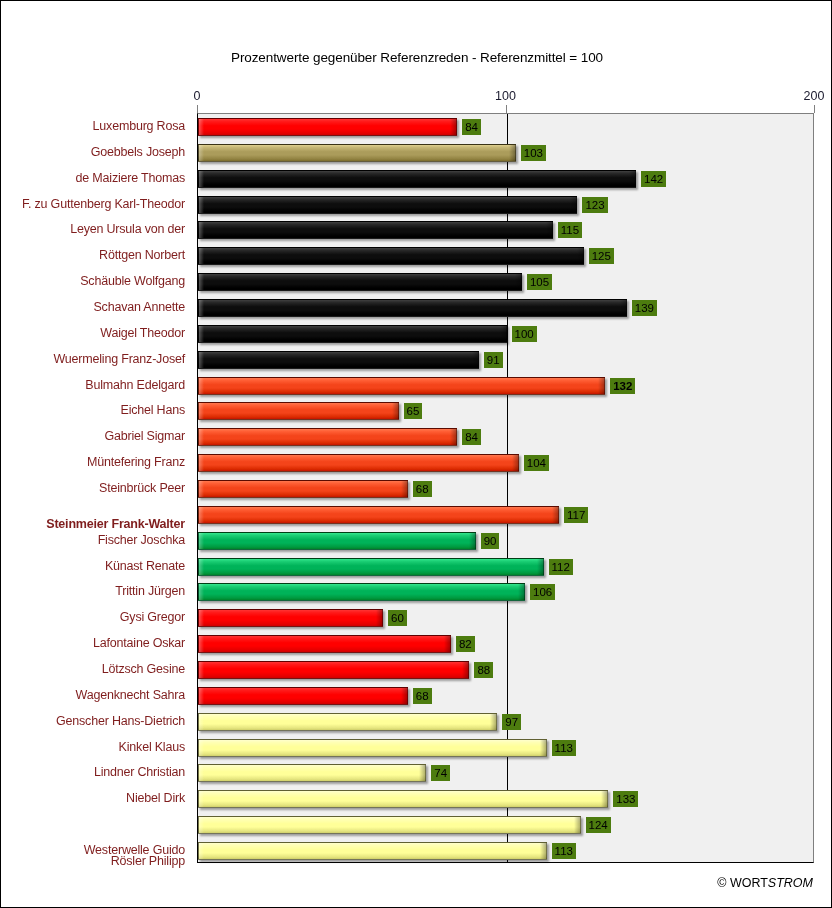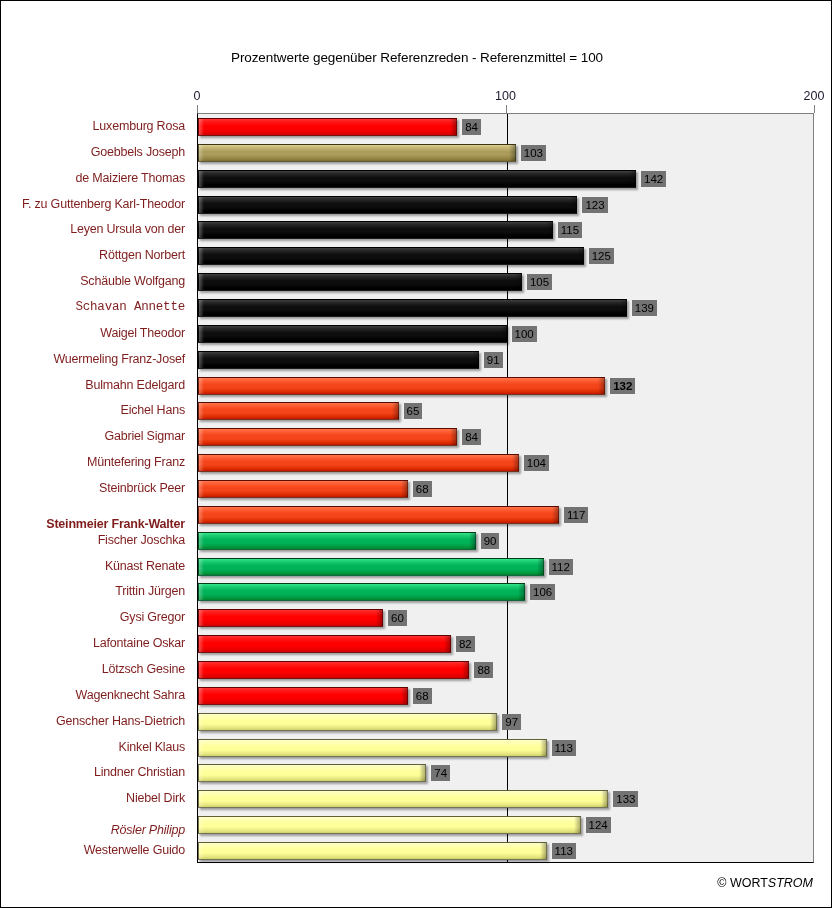--- a/index.html
+++ b/index.html
@@ -123,21 +123,21 @@
   .bar-sheen {
     position: absolute;
     inset: 0;
     pointer-events: none;
   }
   .value-box {
     position: absolute;
     top: 1px;
     height: 16px;
     line-height: 16px;
-    background: #737373;
+    background: #4d7c0f;
     color: #000000;
     font-size: 11.5px;
     padding: 0 3px;
     white-space: nowrap;
   }
   
   #copyright {
     position: absolute;
     right: 18px;
     top: 875px;
@@ -163,41 +163,41 @@
     </div>
 
   <div id="category-labels">
       <div class="cat-label" style="top: 12.931px;">Luxemburg Rosa</div>
       <div class="cat-label" style="top: 38.7931px;">Goebbels Joseph</div>
       <div class="cat-label" style="top: 64.6552px;">de Maiziere Thomas</div>
       <div class="cat-label" style="top: 90.5172px;">F. zu Guttenberg Karl-Theodor</div>
       <div class="cat-label" style="top: 116.379px;">Leyen Ursula von der</div>
       <div class="cat-label" style="top: 142.241px;">Röttgen Norbert</div>
       <div class="cat-label" style="top: 168.103px;">Schäuble Wolfgang</div>
-      <div class="cat-label" style="top: 193.966px; font-family: Liberation Mono, monospace;">Schavan Annette</div>
+      <div class="cat-label" style="top: 193.966px;">Schavan Annette</div>
       <div class="cat-label" style="top: 219.828px;">Waigel Theodor</div>
       <div class="cat-label" style="top: 245.69px;">Wuermeling Franz-Josef</div>
       <div class="cat-label" style="top: 271.552px;">Bulmahn Edelgard</div>
       <div class="cat-label" style="top: 297.414px;">Eichel Hans</div>
       <div class="cat-label" style="top: 323.276px;">Gabriel Sigmar</div>
       <div class="cat-label" style="top: 349.138px;">Müntefering Franz</div>
       <div class="cat-label" style="top: 375px; text-align: right;">Steinbrück Peer</div>
       <div class="cat-label" style="top: 411px; font-weight: bold;">Steinmeier Frank-Walter</div>
       <div class="cat-label" style="top: 426.724px; padding-left: 16px;">Fischer Joschka</div>
       <div class="cat-label" style="top: 452.586px;">Künast Renate</div>
       <div class="cat-label" style="top: 478.448px;">Trittin Jürgen</div>
       <div class="cat-label" style="top: 504.31px;">Gysi Gregor</div>
       <div class="cat-label" style="top: 530.172px;">Lafontaine Oskar</div>
       <div class="cat-label" style="top: 556.034px;">Lötzsch Gesine</div>
       <div class="cat-label" style="top: 581.897px;">Wagenknecht Sahra</div>
       <div class="cat-label" style="top: 607.759px;">Genscher Hans-Dietrich</div>
       <div class="cat-label" style="top: 633.621px;">Kinkel Klaus</div>
       <div class="cat-label" style="top: 659.483px;">Lindner Christian</div>
       <div class="cat-label" style="top: 685.345px;">Niebel Dirk</div>
-      <div class="cat-label" style="top: 717px; font-style: italic;">Rösler Philipp</div>
+      <div class="cat-label" style="top: 748px;">Rösler Philipp</div>
       <div class="cat-label" style="top: 737.069px;">Westerwelle Guido</div>
     </div>
 
   <div id="plot-area">
     <div id="plot-inner">
       <div id="gridline-100" style="left: 309px;"></div>
     <div class="bar-row" style="top: 3.93103px; width: 617px;">
           <div class="bar" title="Luxemburg Rosa: 84" style="width: 259.14px; background: linear-gradient(rgb(255, 52, 52) 0%, rgb(255, 28, 28) 14%, rgb(255, 0, 0) 42%, rgb(255, 0, 0) 62%, rgb(229, 0, 0) 88%, rgb(207, 0, 0) 100%);">
             <div class="bar-sheen" style="background: linear-gradient(to right, rgba(255, 255, 255, 0.3) 0px, rgba(255, 255, 255, 0) 5px), linear-gradient(to left, rgba(0, 0, 0, 0.3) 0px, rgba(0, 0, 0, 0) 6px);"></div>
           </div>

